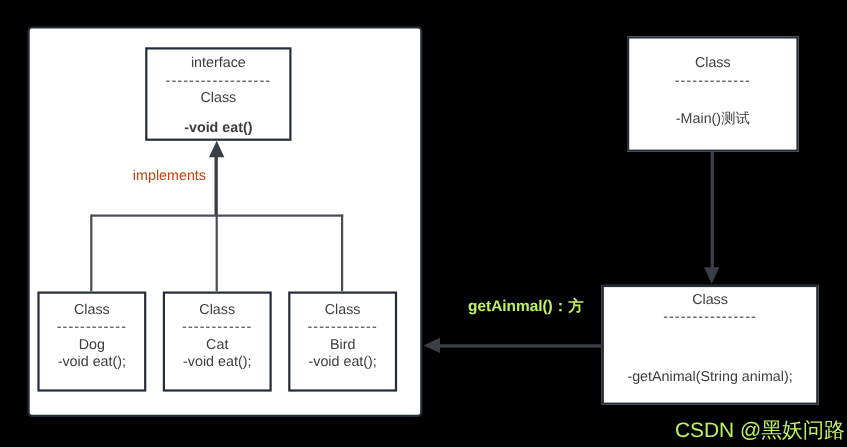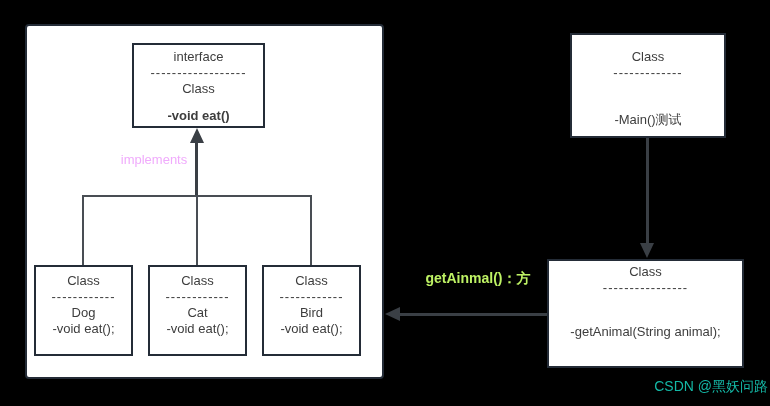--- a/index.html
+++ b/index.html
@@ -34,49 +34,49 @@
   .box-interface{left:132px;top:43px;width:133px;height:85px;padding-top:4px;}
   .box-interface .member{margin-bottom:2px;font-weight:bold;}
 
   .box-class{top:265px;width:99px;height:91px;padding-top:6px;}
   .box-dog{left:34px;}
   .box-cat{left:148px;}
   .box-bird{left:262px;}
   .box-class .member{margin-bottom:18px;}
 
   .box-ftest{left:570px;top:33px;width:156px;height:105px;padding-top:14px;}
-  .box-ftest .member{margin-bottom:8px;}
+  .box-ftest .member{margin-bottom:20px;}
 
   .box-factory{left:547px;top:259px;width:197px;height:109px;padding-top:3px;}
-  .box-factory .member{margin-bottom:26px;}
+  .box-factory .member{margin-bottom:16px;}
 
   
   .line-abs{position:absolute;background:#494e54;}
   .thick{background:#3a3f45;}
 
   
   .head{position:absolute;width:0;height:0;}
   .head-up{border-left:7px solid transparent;border-right:7px solid transparent;border-bottom:15px solid #3a3f45;}
   .head-down{border-left:7px solid transparent;border-right:7px solid transparent;border-top:15px solid #3a3f45;}
   .head-left{border-top:7px solid transparent;border-bottom:7px solid transparent;border-right:15px solid #3a3f45;}
 
   .implements-label{
     position:absolute;left:112px;top:152px;width:84px;
-    color:#f0abfc;font-size:13px;text-align:center;white-space:nowrap;
+    color:#c2410c;font-size:13px;text-align:center;white-space:nowrap;
   }
 
   .arrow-label{
     position:absolute;left:404px;top:270px;width:148px;
     color:#bef264;font-size:14px;font-weight:bold;
     text-align:center;line-height:17px;white-space:nowrap;
   }
 
   .watermark{
     position:absolute;right:2px;top:378px;
-    color:#14b8a6;font-size:14px;white-space:nowrap;
+    color:#bef264;font-size:19px;white-space:nowrap;
   }
 </style>
 </head>
 <body>
 
 <div class="canvas">
 
   <div class="container"></div>
 
   <div class="ubox box-interface">

